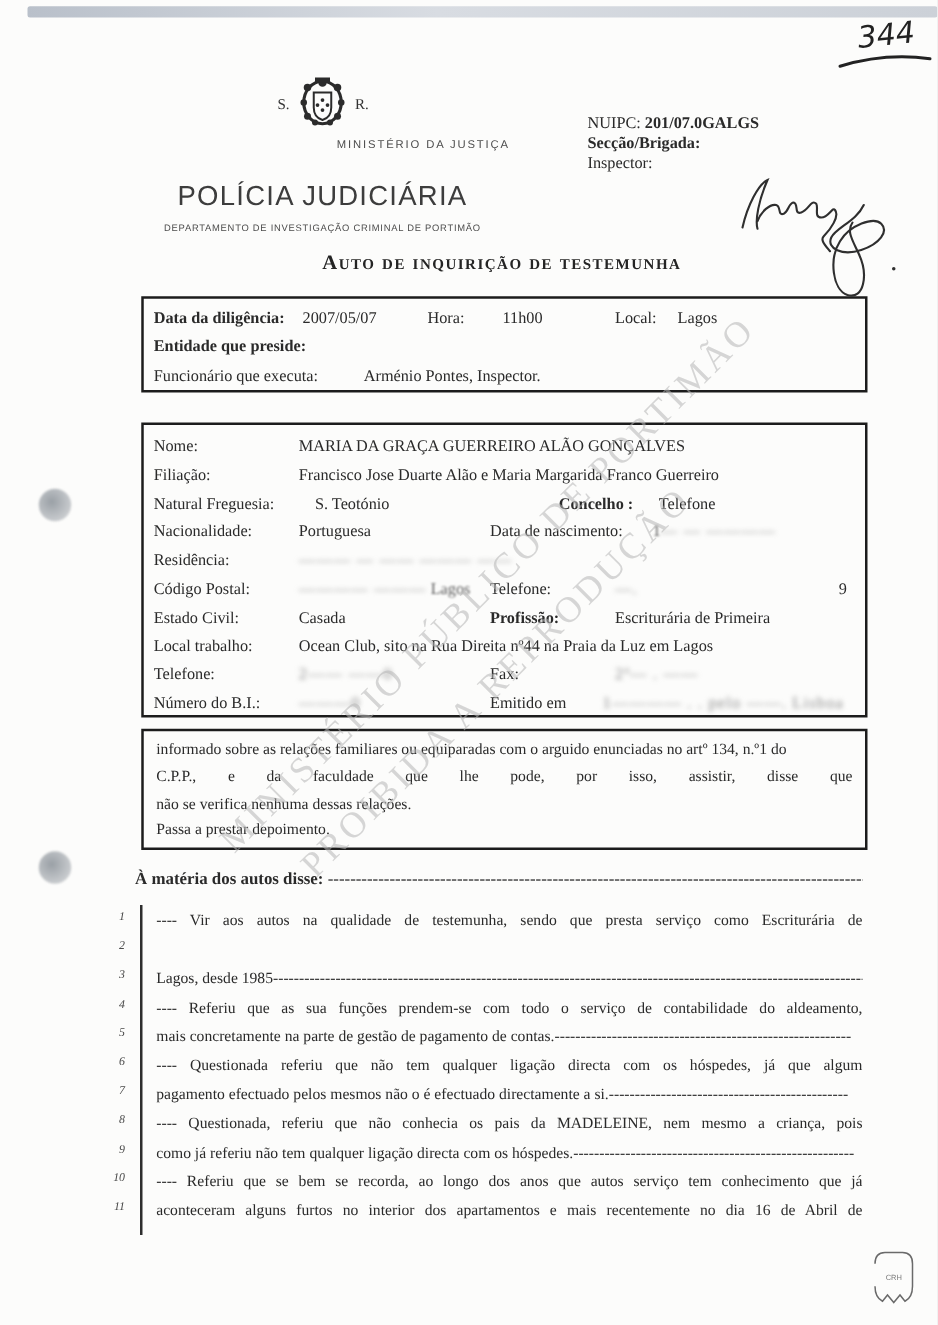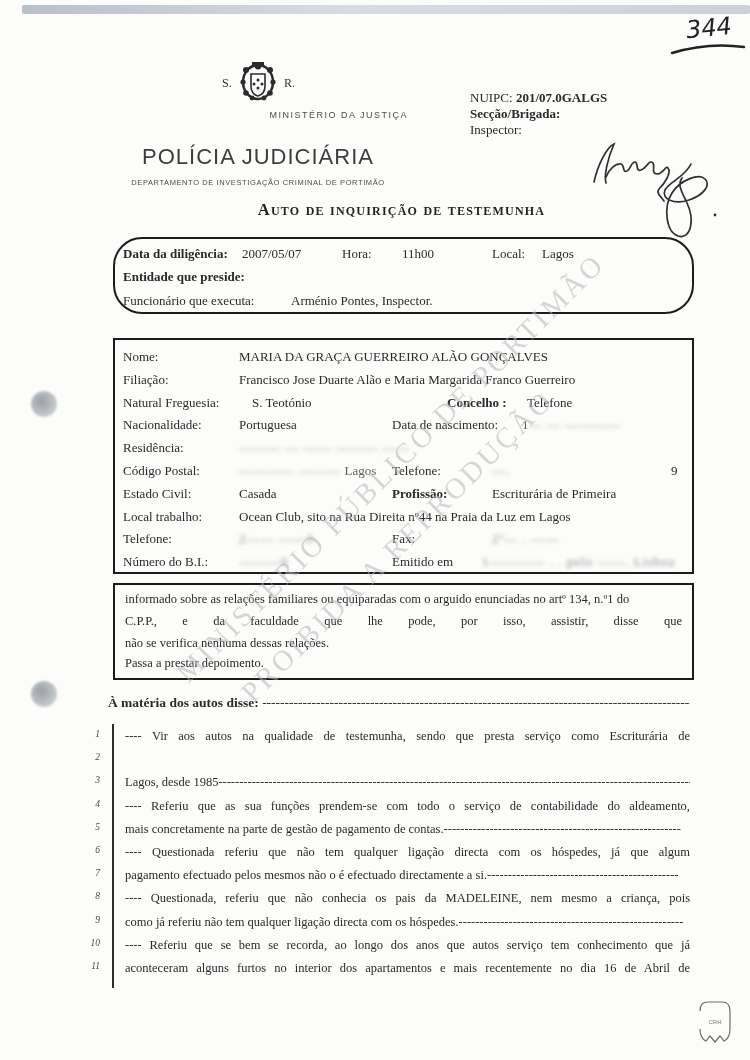--- a/index.html
+++ b/index.html
@@ -18,21 +18,21 @@
   .crest-letter{font-size:12px;color:#333;}
   .ministry{left:108px;top:110px;width:300px;text-align:right;font-size:9px;letter-spacing:1.5px;color:#4c4c4c;}
   .org{left:83px;top:144px;width:350px;text-align:center;font-size:22px;letter-spacing:1px;color:#3d3d3d;}
   .dept{left:83px;top:178px;width:350px;text-align:center;font-size:7.5px;letter-spacing:.6px;color:#4c4c4c;}
   .nuipc{left:470px;top:90px;font-size:13px;line-height:16px;}
   .doc-title{left:113px;top:200px;width:577px;text-align:center;font-variant:small-caps;font-weight:600;
              font-size:16.5px;letter-spacing:1.2px;color:#242424;}
 
   
   .box{border:2px solid #1c1c1c;background:transparent;}
-  .box1{left:113px;top:237px;width:577px;height:73px;border-radius:29px;}
+  .box1{left:113px;top:237px;width:577px;height:73px;}
   .box2{left:113px;top:338px;width:577px;height:232px;}
   .box3{left:113px;top:583px;width:577px;height:93px;font-size:12.5px;}
   .cell{position:absolute;font-size:13px;white-space:nowrap;}
 
   .smudge{color:#8a8a8a;filter:blur(2px);letter-spacing:1px;}
   .semi{color:#5e5e5e;filter:blur(0.7px);}
 
   .preline{position:absolute;left:10px;width:557px;font-size:12.5px;white-space:nowrap;}
   .jline{white-space:normal;text-align:justify;text-align-last:justify;overflow:hidden;height:17px;}
 

